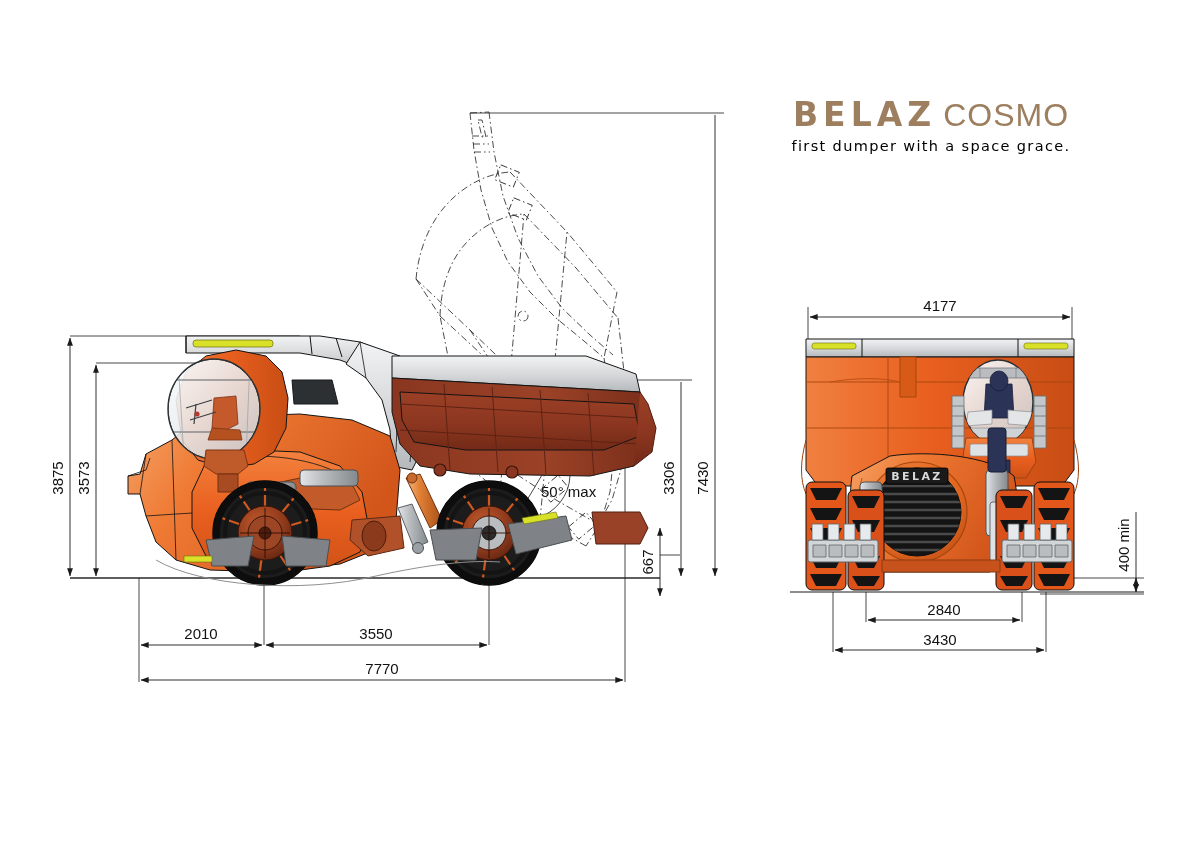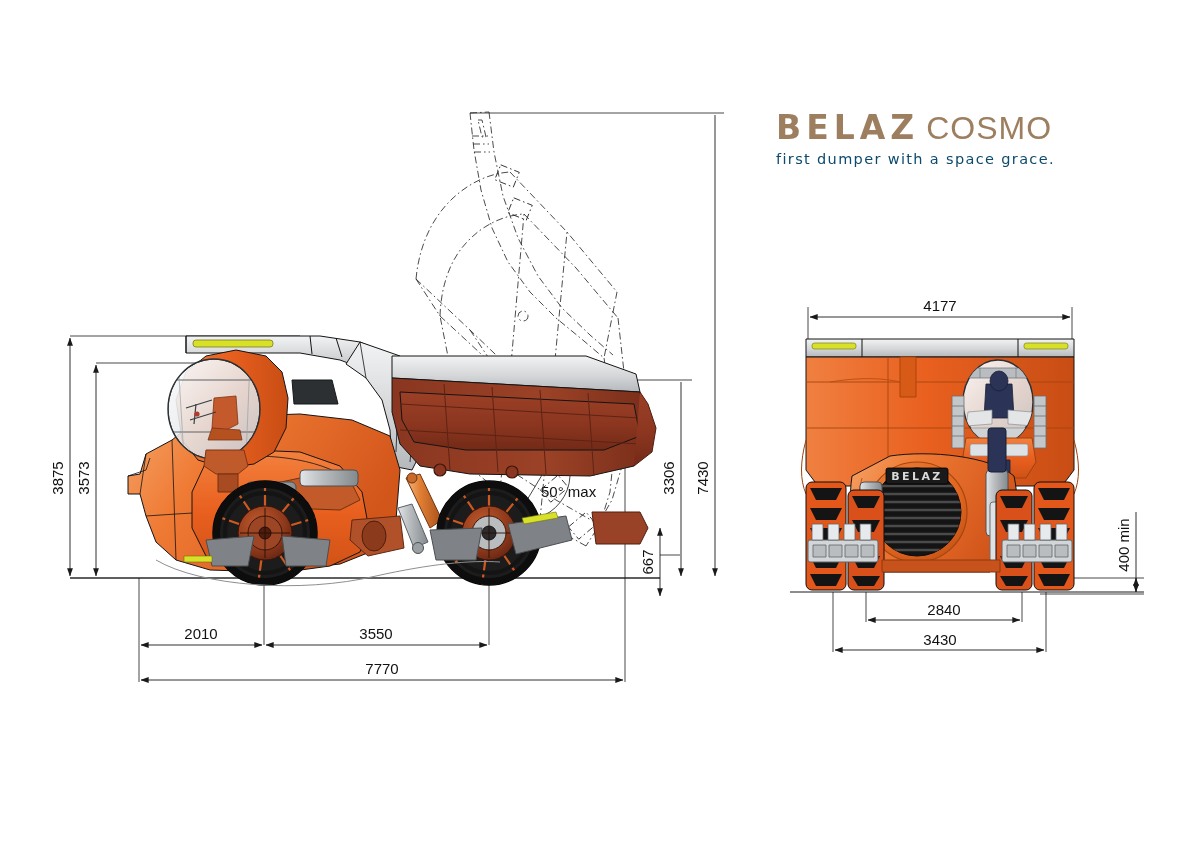--- a/index.html
+++ b/index.html
@@ -11,22 +11,23 @@
   #sheet {
     position: relative;
     width: 1200px;
     height: 849px;
     background: #ffffff;
     overflow: hidden;
   }
   #drawing { position: absolute; inset: 0; }
   .brand {
     position: absolute;
-    left: 776px; top: 111px;
+    left: 776px; top: 98px;
     width: 310px;
+    text-align: center;
     user-select: none;
   }
   .brand-row { display: block; white-space: nowrap; line-height: 1; }
   .brand-belaz {
     font-family: "DejaVu Sans", sans-serif;
     font-weight: 700;
     font-size: 33px;
     letter-spacing: 5px;
     color: #9d7f5f;
   }
@@ -37,21 +38,21 @@
     letter-spacing: 1px;
     color: #9d7f5f;
     margin-left: 7px;
   }
   .brand-tag {
     display: block;
     margin-top: 7px;
     font-family: "DejaVu Sans", sans-serif;
     font-size: 14.5px;
     letter-spacing: 1.35px;
-    color: #0c4a6e;
+    color: #000000;
     white-space: nowrap;
   }
 </style>
 </head>
 <body>
 
 <div id="sheet">
 
   <svg id="drawing" viewBox="0 0 1200 849">
     <defs>

